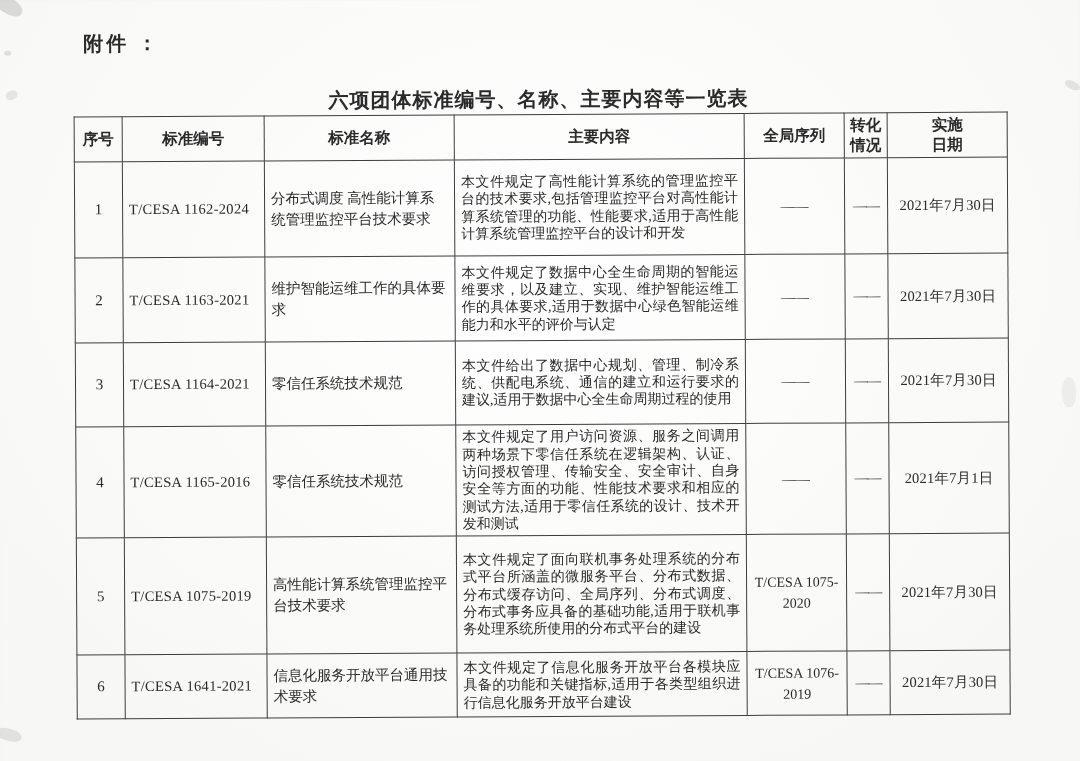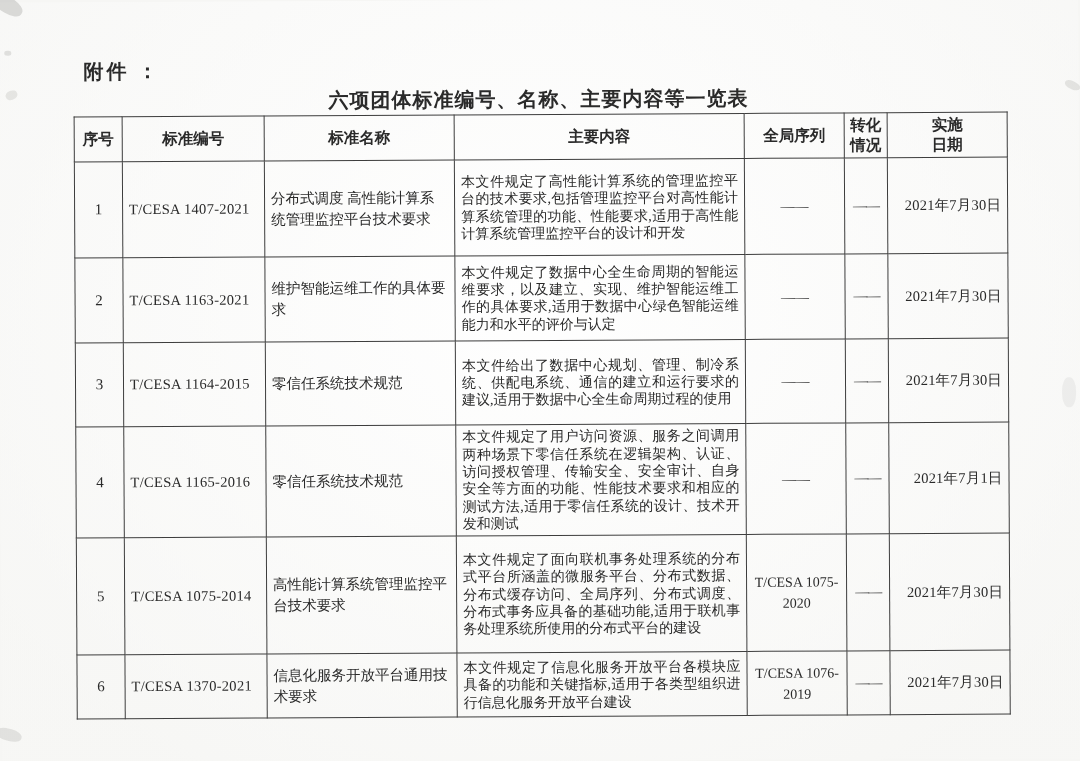--- a/index.html
+++ b/index.html
@@ -23,21 +23,21 @@
   .artifact { position: absolute; background: #8a8a86; border-radius: 45%; pointer-events: none; }
   .artifact.a1 { left: -8px; top: -6px; width: 34px; height: 16px; opacity: .28; transform: rotate(32deg); }
   .artifact.a2 { left: 6px;  top: 48px; width: 7px;  height: 5px;  opacity: .22; }
   .artifact.a3 { left: 7px;  top: 88px; width: 12px; height: 9px;  opacity: .18; transform: rotate(-20deg); }
   .artifact.a4 { left: 1066px; top: 84px; width: 16px; height: 8px; opacity: .20; transform: rotate(25deg); }
   .artifact.a5 { left: -6px; top: 726px; width: 26px; height: 12px; opacity: .20; transform: rotate(15deg); }
   .artifact.a6 { left: 1062px; top: 380px; width: 14px; height: 30px; opacity: .10; }
 
   .attachment {
     position: absolute;
-    left: 85px; top: 56px;
+    left: 85px; top: 28px;
     font-size: 20px;
     font-weight: bold;
     letter-spacing: 3px;
   }
   .doc-title {
     position: absolute;
     left: 0; top: 86px;
     width: 1080px;
     text-align: center;
     font-size: 20px;
@@ -70,21 +70,21 @@
   td.c-code  { text-align: left; font-size: 14.5px; padding-left: 8px; white-space: nowrap; letter-spacing: .3px; }
   td.c-name  { text-align: left; font-size: 14.5px; line-height: 1.45; padding-left: 9px; padding-right: 6px; }
   td.c-content {
     text-align: justify;
     font-size: 14px;
     line-height: 1.24;
     padding: 4px 7px;
   }
   td.c-replaced { text-align: center; font-size: 14px; line-height: 1.5; }
   td.c-conv  { text-align: center; font-size: 14px; letter-spacing: -1px; }
-  td.c-date  { text-align: right; font-size: 14.5px; white-space: nowrap; letter-spacing: .2px; }
+  td.c-date  { text-align: center; font-size: 14.5px; white-space: nowrap; letter-spacing: .2px; }
 </style>
 </head>
 <body>
 
 <div class="sheet">
 
   <div class="artifact a1"></div>
   <div class="artifact a2"></div>
   <div class="artifact a3"></div>
   <div class="artifact a4"></div>
@@ -113,66 +113,66 @@
         <th>全局序列</th>
         <th>转化
 情况</th>
         <th>实施
 日期</th>
       </tr>
     </thead>
     <tbody>
       <tr style="height:96px">
         <td class="c-seq">1</td>
-        <td class="c-code">T/CESA 1407-2021</td>
+        <td class="c-code">T/CESA 1162-2024</td>
         <td class="c-name">分布式调度 高性能计算系统管理监控平台技术要求</td>
         <td class="c-content">本文件规定了高性能计算系统的管理监控平台的技术要求,包括管理监控平台对高性能计算系统管理的功能、性能要求,适用于高性能计算系统管理监控平台的设计和开发</td>
         <td class="c-replaced">——</td>
         <td class="c-conv">——</td>
         <td class="c-date">2021年7月30日</td>
       </tr>
       <tr style="height:85px">
         <td class="c-seq">2</td>
         <td class="c-code">T/CESA 1163-2021</td>
         <td class="c-name">维护智能运维工作的具体要求</td>
         <td class="c-content">本文件规定了数据中心全生命周期的智能运维要求，以及建立、实现、维护智能运维工作的具体要求,适用于数据中心绿色智能运维能力和水平的评价与认定</td>
         <td class="c-replaced">——</td>
         <td class="c-conv">——</td>
         <td class="c-date">2021年7月30日</td>
       </tr>
       <tr style="height:84px">
         <td class="c-seq">3</td>
-        <td class="c-code">T/CESA 1164-2015</td>
+        <td class="c-code">T/CESA 1164-2021</td>
         <td class="c-name">零信任系统技术规范</td>
         <td class="c-content">本文件给出了数据中心规划、管理、制冷系统、供配电系统、通信的建立和运行要求的建议,适用于数据中心全生命周期过程的使用</td>
         <td class="c-replaced">——</td>
         <td class="c-conv">——</td>
         <td class="c-date">2021年7月30日</td>
       </tr>
       <tr style="height:105px">
         <td class="c-seq">4</td>
         <td class="c-code">T/CESA 1165-2016</td>
         <td class="c-name">零信任系统技术规范</td>
         <td class="c-content">本文件规定了用户访问资源、服务之间调用两种场景下零信任系统在逻辑架构、认证、访问授权管理、传输安全、安全审计、自身安全等方面的功能、性能技术要求和相应的测试方法,适用于零信任系统的设计、技术开发和测试</td>
         <td class="c-replaced">——</td>
         <td class="c-conv">——</td>
         <td class="c-date">2021年7月1日</td>
       </tr>
       <tr style="height:117px">
         <td class="c-seq">5</td>
-        <td class="c-code">T/CESA 1075-2014</td>
+        <td class="c-code">T/CESA 1075-2019</td>
         <td class="c-name">高性能计算系统管理监控平台技术要求</td>
         <td class="c-content">本文件规定了面向联机事务处理系统的分布式平台所涵盖的微服务平台、分布式数据、分布式缓存访问、全局序列、分布式调度、分布式事务应具备的基础功能,适用于联机事务处理系统所使用的分布式平台的建设</td>
         <td class="c-replaced">T/CESA 1075-2020</td>
         <td class="c-conv">——</td>
         <td class="c-date">2021年7月30日</td>
       </tr>
       <tr style="height:64px">
         <td class="c-seq">6</td>
-        <td class="c-code">T/CESA 1370-2021</td>
+        <td class="c-code">T/CESA 1641-2021</td>
         <td class="c-name">信息化服务开放平台通用技术要求</td>
         <td class="c-content">本文件规定了信息化服务开放平台各模块应具备的功能和关键指标,适用于各类型组织进行信息化服务开放平台建设</td>
         <td class="c-replaced">T/CESA 1076-2019</td>
         <td class="c-conv">——</td>
         <td class="c-date">2021年7月30日</td>
       </tr>
     </tbody>
   </table>
 </div>
 

